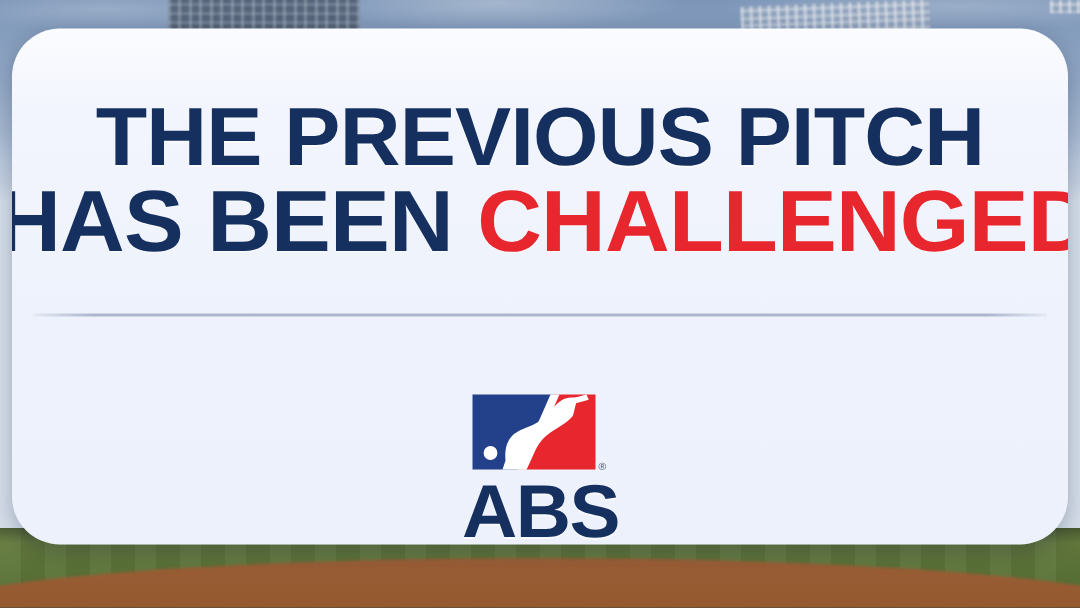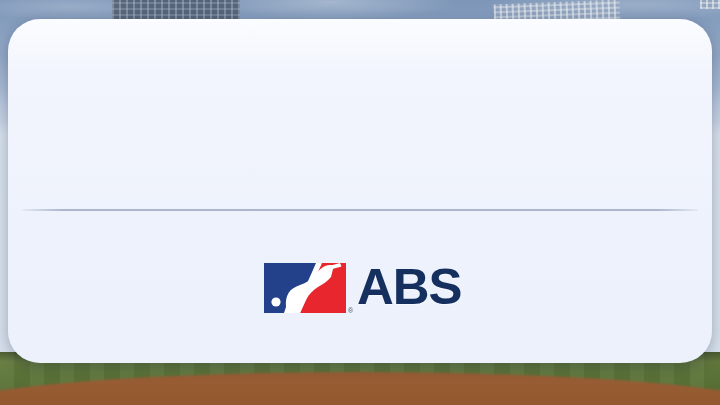--- a/index.html
+++ b/index.html
@@ -161,20 +161,21 @@
   }
 
   
   #brand-lockup {
     position: absolute;
     left: 0; right: 0;
     top: 240px;
     display: flex;
     align-items: center;
     justify-content: center;
+    flex-direction: column;
   }
   #mlb-logo { display: block; }
   #abs-wordmark {
     font-size: 50px;
     font-weight: 700;
     color: #15305f;
     letter-spacing: -1px;
     line-height: 1;
     transform: translateY(-1px) scaleX(1.02);
     text-shadow: 0 1px 0 rgba(255,255,255,.5);
@@ -202,20 +203,26 @@
       <div class="bank"></div>
     </div>
 
     <div id="field-grass"></div>
     <div id="field-shadow"></div>
     <div id="field-dirt"></div>
   </div>
 
   <div id="card">
 
+    <div id="headline">
+      <span class="hl-line navy" id="hl-line-1">THE PREVIOUS PITCH</span>
+      <span class="hl-line" id="hl-line-2">
+        <span class="navy">HAS BEEN </span><span class="red">CHALLENGED</span>
+      </span>
+    </div>
 
     <div id="divider"></div>
 
     <div id="brand-lockup">
 
       <svg id="mlb-logo" width="98" height="58" viewBox="0 0 98 58" aria-hidden="true">
 
         <path d="M4 4 H58 L36 54 H4 Z" fill="#23418a"></path>
 
         <path d="M58 4 H86 V54 H36 Z" fill="#e8262d"></path>

